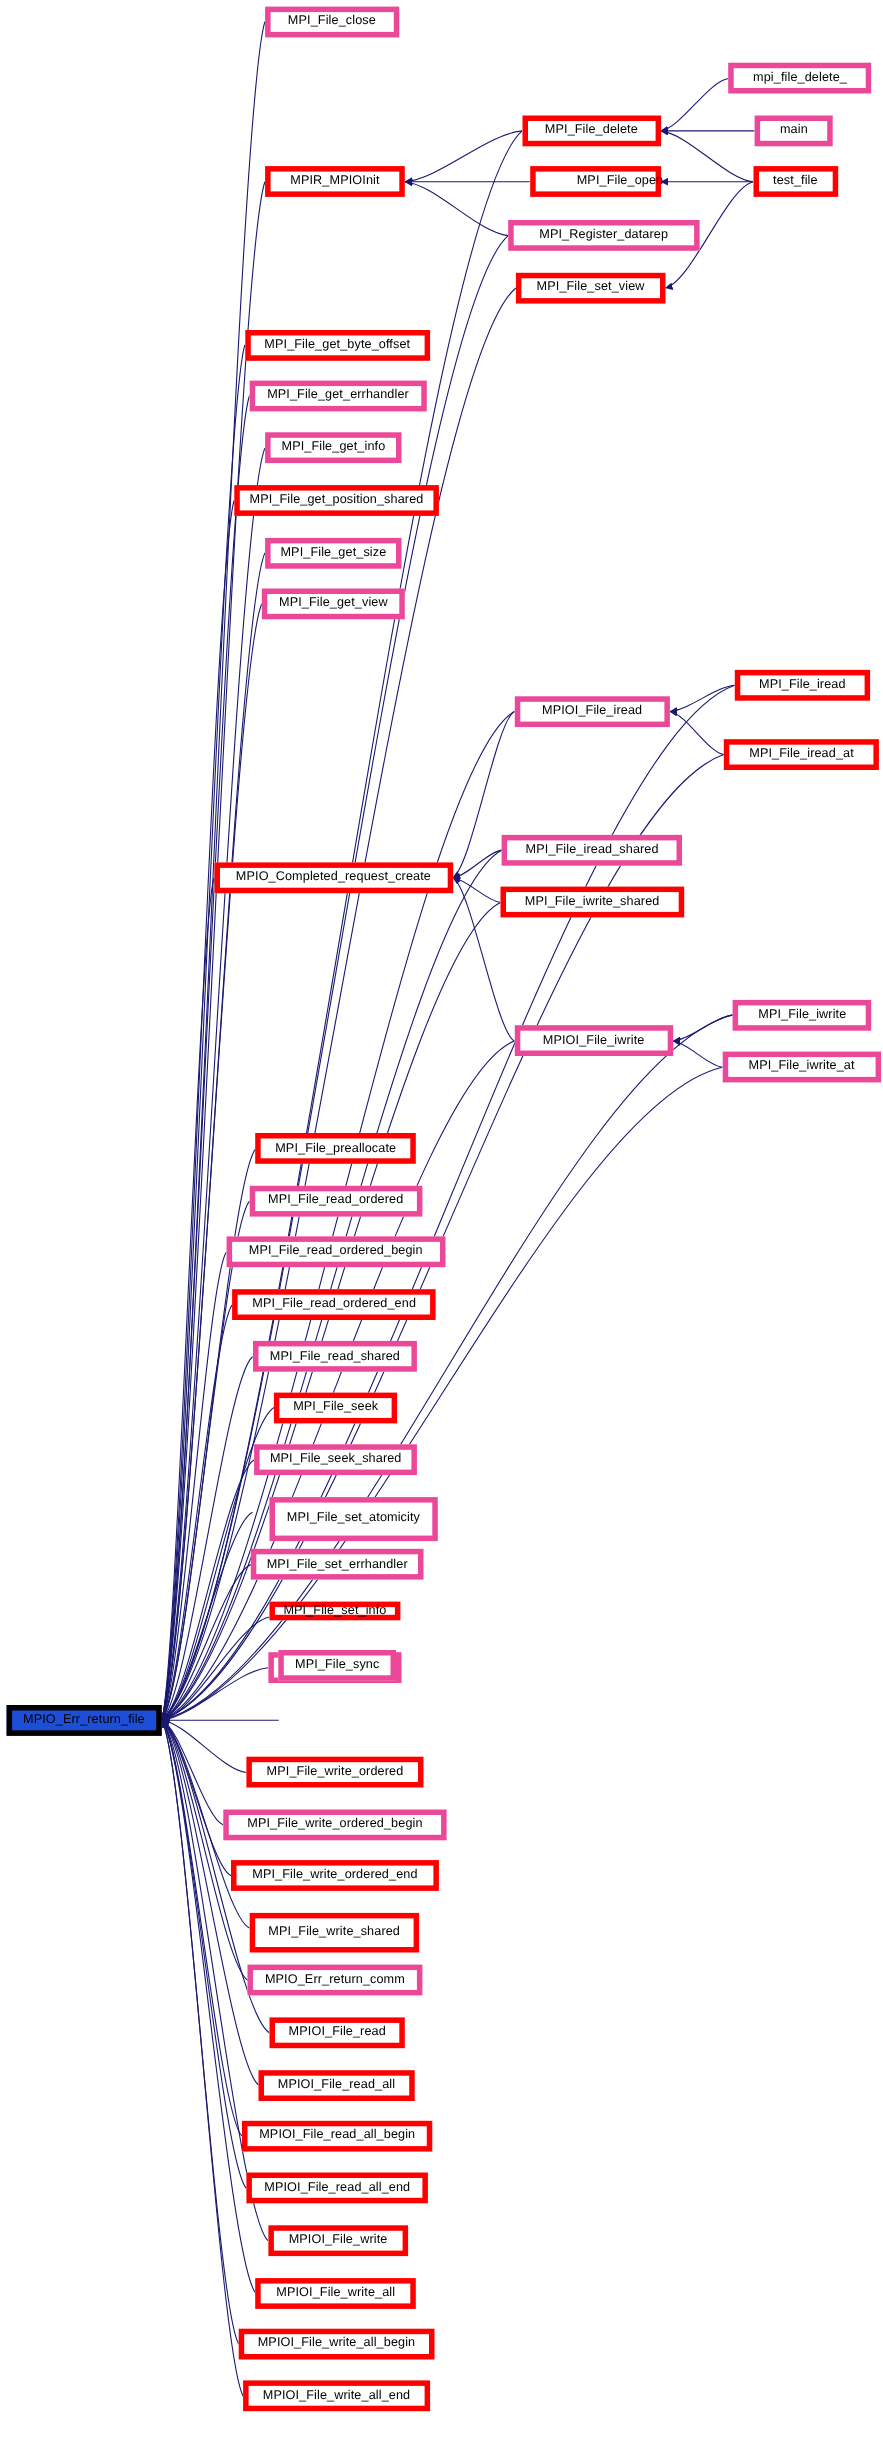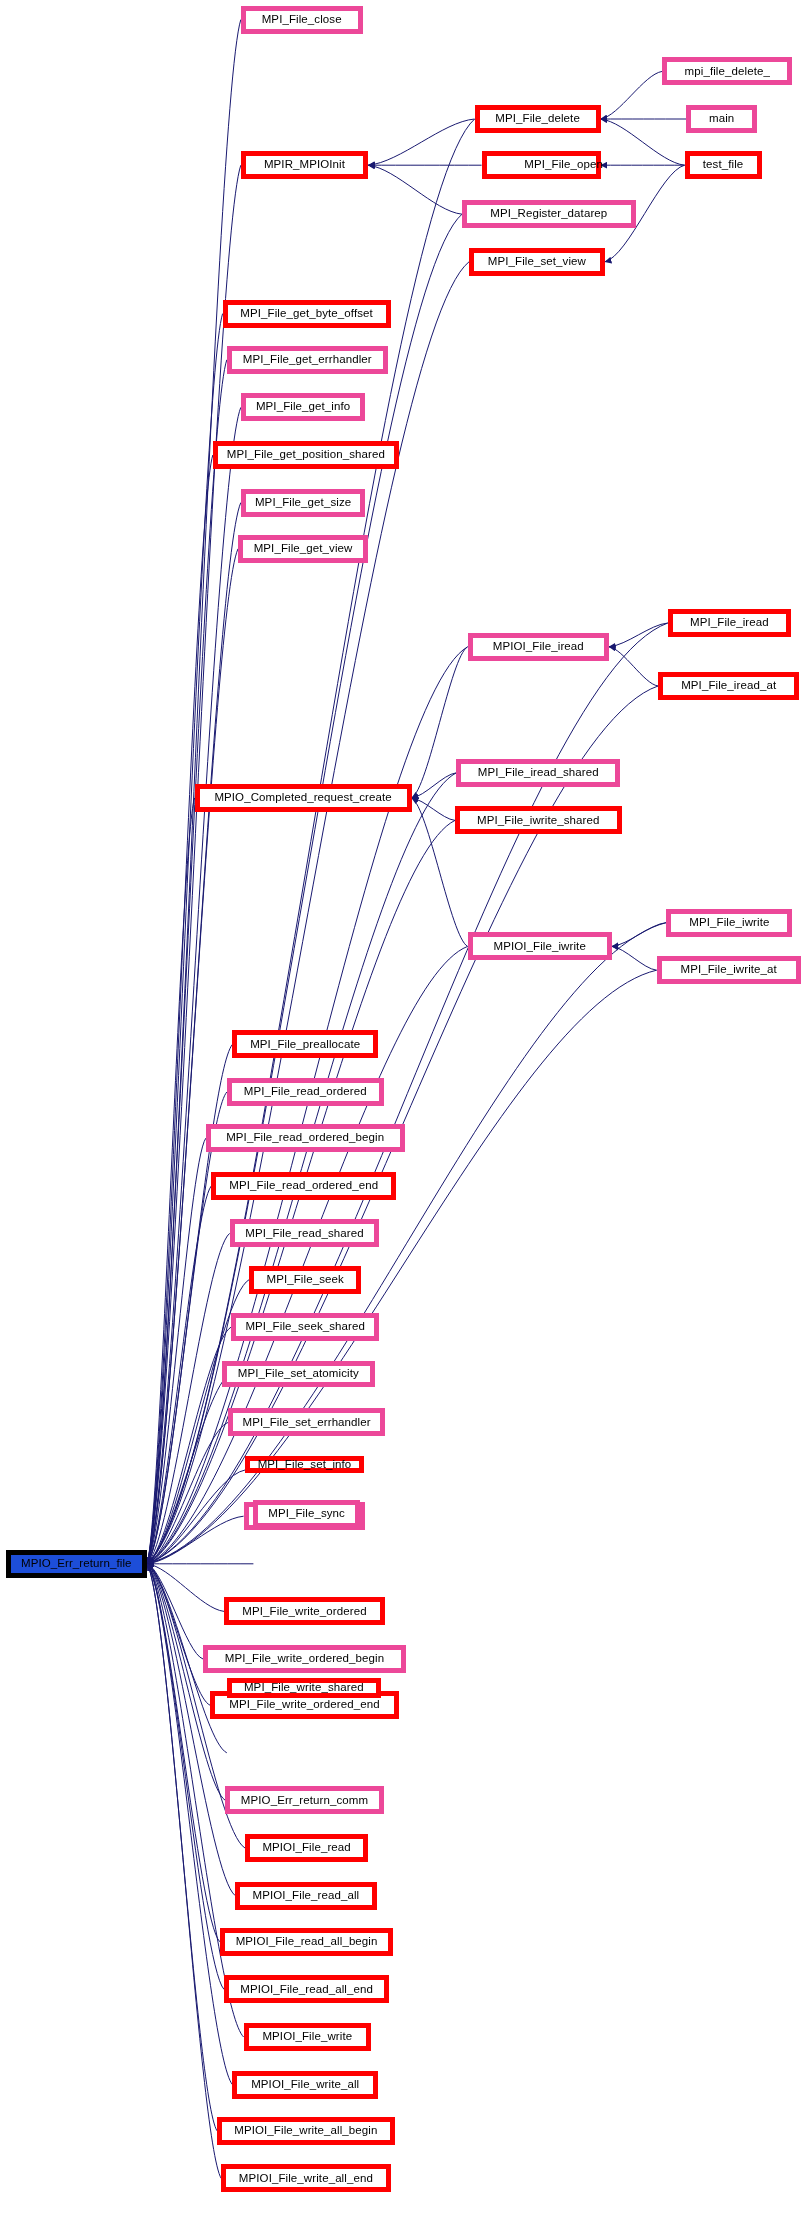--- a/index.html
+++ b/index.html
@@ -122,29 +122,29 @@
       <div class="node" style="left: 666.4px; top: 908.6px; width: 126px; height: 28px;">MPI_File_iwrite</div>
       <div class="node" style="left: 467.6px; top: 932.4px; width: 144.2px; height: 28px;">MPIOI_File_iwrite</div>
       <div class="node" style="left: 656.6px; top: 956.2px; width: 144.2px; height: 28px;">MPI_File_iwrite_at</div>
       <div class="node red" style="left: 232.4px; top: 1030.4px; width: 145.6px; height: 28px;">MPI_File_preallocate</div>
       <div class="node" style="left: 226.8px; top: 1078px; width: 156.8px; height: 28px;">MPI_File_read_ordered</div>
       <div class="node" style="left: 205.8px; top: 1124.2px; width: 198.8px; height: 28px;">MPI_File_read_ordered_begin</div>
       <div class="node red" style="left: 211.4px; top: 1171.8px; width: 184.8px; height: 28px;">MPI_File_read_ordered_end</div>
       <div class="node" style="left: 229.6px; top: 1219.4px; width: 149.8px; height: 28px;">MPI_File_read_shared</div>
       <div class="node red" style="left: 249.2px; top: 1265.6px; width: 112px; height: 28px;">MPI_File_seek</div>
       <div class="node" style="left: 231px; top: 1313.2px; width: 148.4px; height: 28px;">MPI_File_seek_shared</div>
-      <div class="node" style="left: 222px; top: 1360.8px; width: 152.6px; height: 26px;">MPI_File_set_atomicity</div>
+      <div class="node" style="left: 245px; top: 1360.8px; width: 152.6px; height: 40px;">MPI_File_set_atomicity</div>
       <div class="node" style="left: 228.2px; top: 1408.4px; width: 156.8px; height: 28px;">MPI_File_set_errhandler</div>
       <div class="node red" style="left: 245px; top: 1456px; width: 119px; height: 17px;">MPI_File_set_info</div>
       <div class="node" style="left: 243.6px; top: 1502.2px; width: 121.8px; height: 28px;">MPI_File_set_size</div>
       <div class="node" style="left: 253.4px; top: 1500px; width: 106.4px; height: 28px;">MPI_File_sync</div>
       <div class="node red" style="left: 224px; top: 1597.4px; width: 161px; height: 28px;">MPI_File_write_ordered</div>
       <div class="node" style="left: 203px; top: 1645px; width: 203px; height: 28px;">MPI_File_write_ordered_begin</div>
       <div class="node red" style="left: 210px; top: 1691.2px; width: 189px; height: 28px;">MPI_File_write_ordered_end</div>
-      <div class="node red" style="left: 226.8px; top: 1678px; width: 154px; height: 20px;">MPI_File_write_shared</div>
+      <div class="node red" style="left: 226.8px; top: 1739px; width: 154px; height: 36px;">MPI_File_write_shared</div>
       <div class="node" style="left: 225.4px; top: 1786.4px; width: 158.2px; height: 28px;">MPIO_Err_return_comm</div>
       <div class="node red" style="left: 245px; top: 1834px; width: 123.2px; height: 28px;">MPIOI_File_read</div>
       <div class="node red" style="left: 235.2px; top: 1881.6px; width: 141.4px; height: 28px;">MPIOI_File_read_all</div>
       <div class="node red" style="left: 219.8px; top: 1927.8px; width: 173.6px; height: 28px;">MPIOI_File_read_all_begin</div>
       <div class="node red" style="left: 224px; top: 1975.4px; width: 165.2px; height: 28px;">MPIOI_File_read_all_end</div>
       <div class="node red" style="left: 243.6px; top: 2023px; width: 127.4px; height: 28px;">MPIOI_File_write</div>
       <div class="node red" style="left: 232.4px; top: 2070.6px; width: 145.6px; height: 28px;">MPIOI_File_write_all</div>
       <div class="node red" style="left: 217px; top: 2116.8px; width: 177.8px; height: 28px;">MPIOI_File_write_all_begin</div>
       <div class="node red" style="left: 221.2px; top: 2164.4px; width: 169.4px; height: 28px;">MPIOI_File_write_all_end</div>
     </div>

